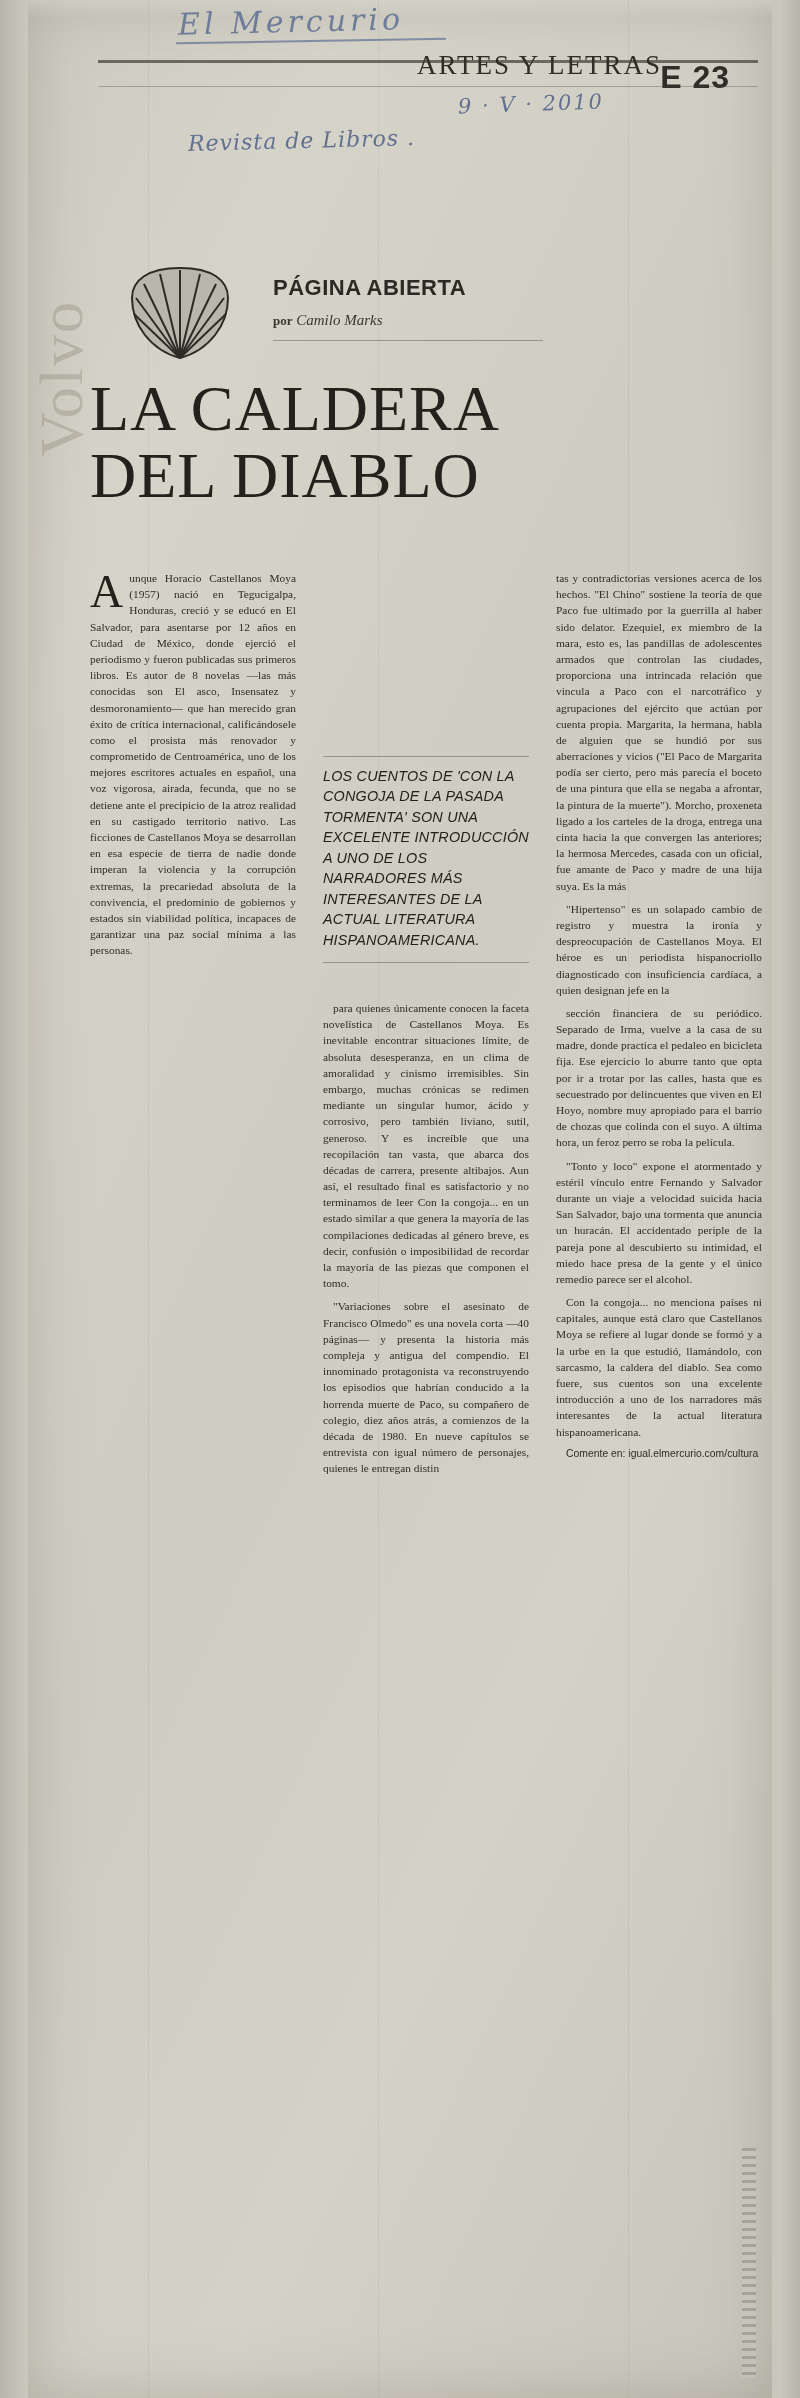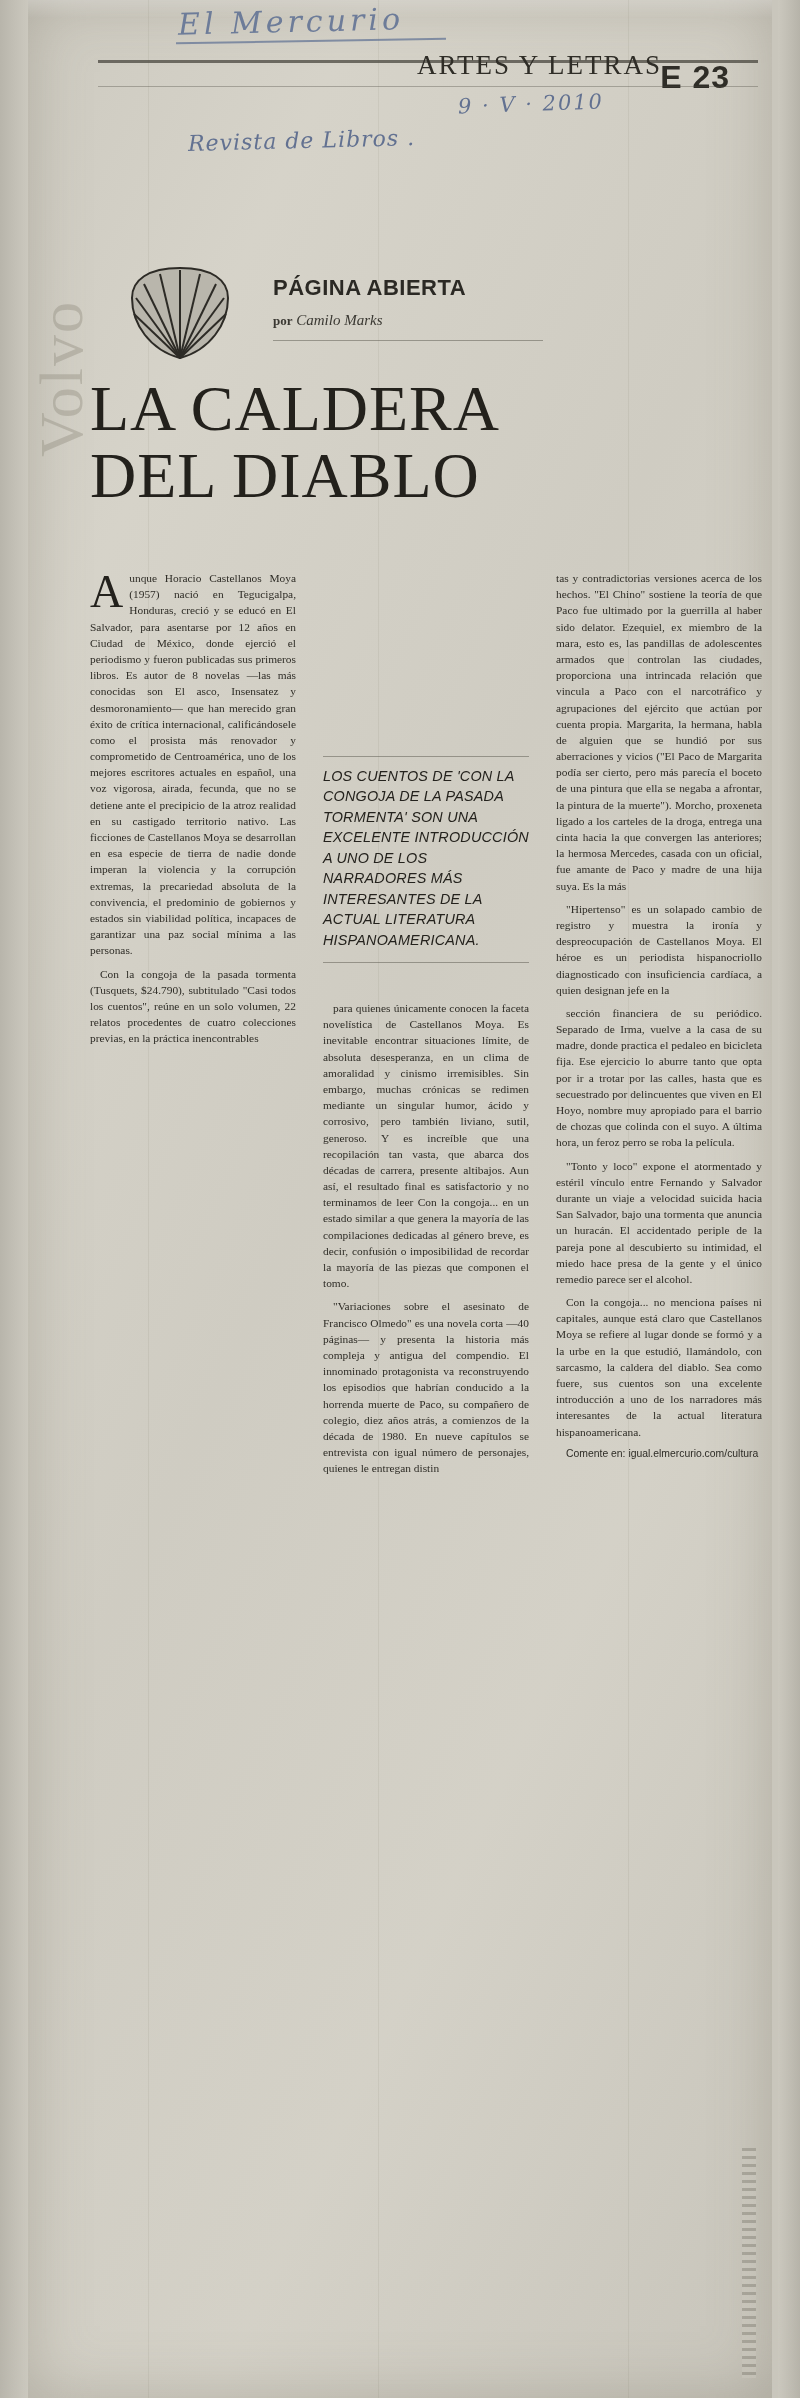--- a/index.html
+++ b/index.html
@@ -201,21 +201,20 @@
 
   <div class="headline">
     <div>LA CALDERA</div>
     <div>DEL DIABLO</div>
   </div>
 
   <div class="cols">
 
     <div class="col c1">
       <p class="noind"><span class="dropcap">A</span><span>unque Horacio Castellanos Moya (1957) nació en Tegucigalpa, Honduras, creció y se educó en El Salvador, para asentarse por 12 años en Ciudad de México, donde ejerció el periodismo y fueron publicadas sus primeros libros. Es autor de 8 novelas —las más conocidas son El asco, Insensatez y desmoronamiento— que han merecido gran éxito de crítica internacional, calificándosele como el prosista más renovador y comprometido de Centroamérica, uno de los mejores escritores actuales en español, una voz vigorosa, airada, fecunda, que no se detiene ante el precipicio de la atroz realidad en su castigado territorio nativo. Las ficciones de Castellanos Moya se desarrollan en esa especie de tierra de nadie donde imperan la violencia y la corrupción extremas, la precariedad absoluta de la convivencia, el predominio de gobiernos y estados sin viabilidad política, incapaces de garantizar una paz social mínima a las personas.</span></p>
-      <p>Con la congoja de la pasada tormenta (Tusquets, $24.790), subtitulado "Casi todos los cuentos", reúne en un solo volumen, 22 relatos procedentes de cuatro colecciones previas, en la práctica inencontrables</p>
 
     </div>
 
     <div class="pull-top"></div>
     <div class="pull">LOS CUENTOS DE 'CON LA CONGOJA DE LA PASADA TORMENTA' SON UNA EXCELENTE INTRODUCCIÓN A UNO DE LOS NARRADORES MÁS INTERESANTES DE LA ACTUAL LITERATURA HISPANOAMERICANA.</div>
     <div class="pull-bot"></div>
 
     <div class="col c2" style="top:430px">
         <p>para quienes únicamente conocen la faceta novelística de Castellanos Moya. Es inevitable encontrar situaciones límite, de absoluta desesperanza, en un clima de amoralidad y cinismo irremisibles. Sin embargo, muchas crónicas se redimen mediante un singular humor, ácido y corrosivo, pero también liviano, sutil, generoso. Y es increíble que una recopilación tan vasta, que abarca dos décadas de carrera, presente altibajos. Aun así, el resultado final es satisfactorio y no terminamos de leer Con la congoja... en un estado similar a que genera la mayoría de las compilaciones dedicadas al género breve, es decir, confusión o imposibilidad de recordar la mayoría de las piezas que componen el tomo.</p>
         <p>"Variaciones sobre el asesinato de Francisco Olmedo" es una novela corta —40 páginas— y presenta la historia más compleja y antigua del compendio. El innominado protagonista va reconstruyendo los episodios que habrían conducido a la horrenda muerte de Paco, su compañero de colegio, diez años atrás, a comienzos de la década de 1980. En nueve capítulos se entrevista con igual número de personajes, quienes le entregan distin</p>

